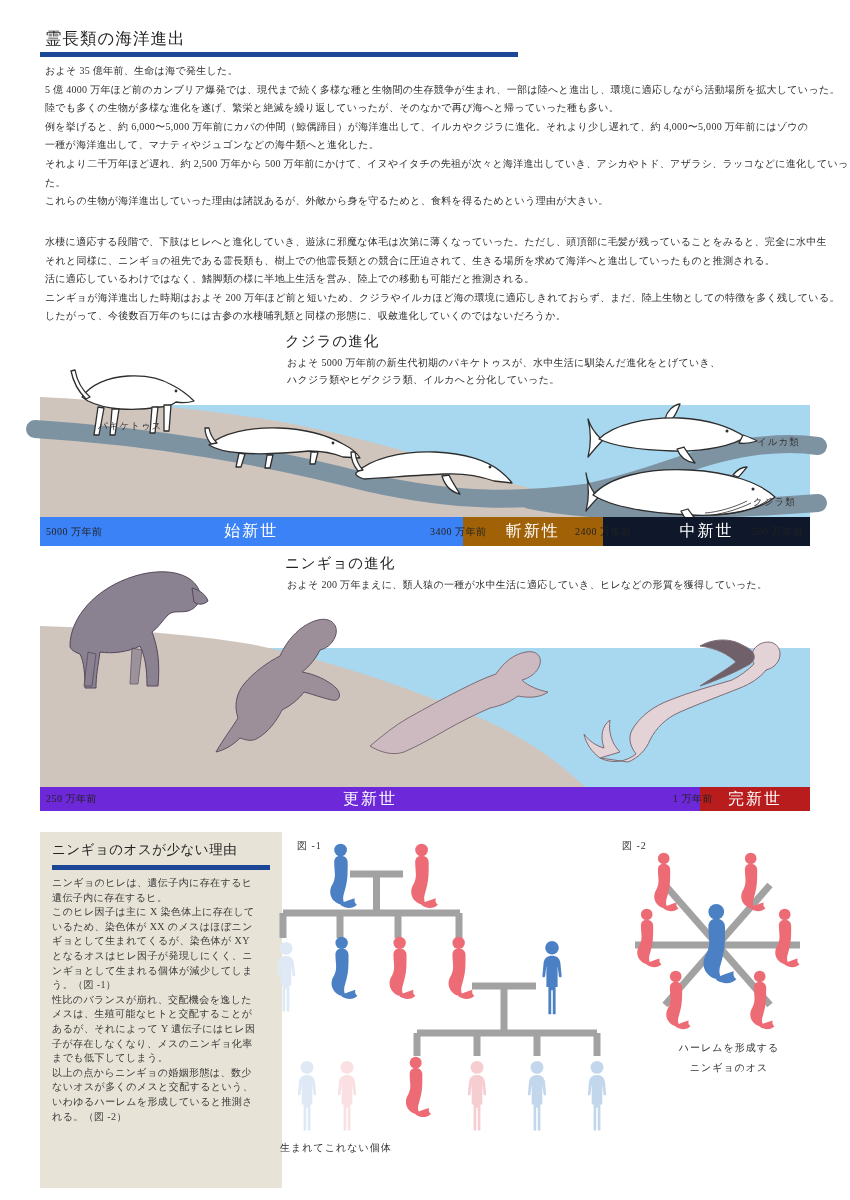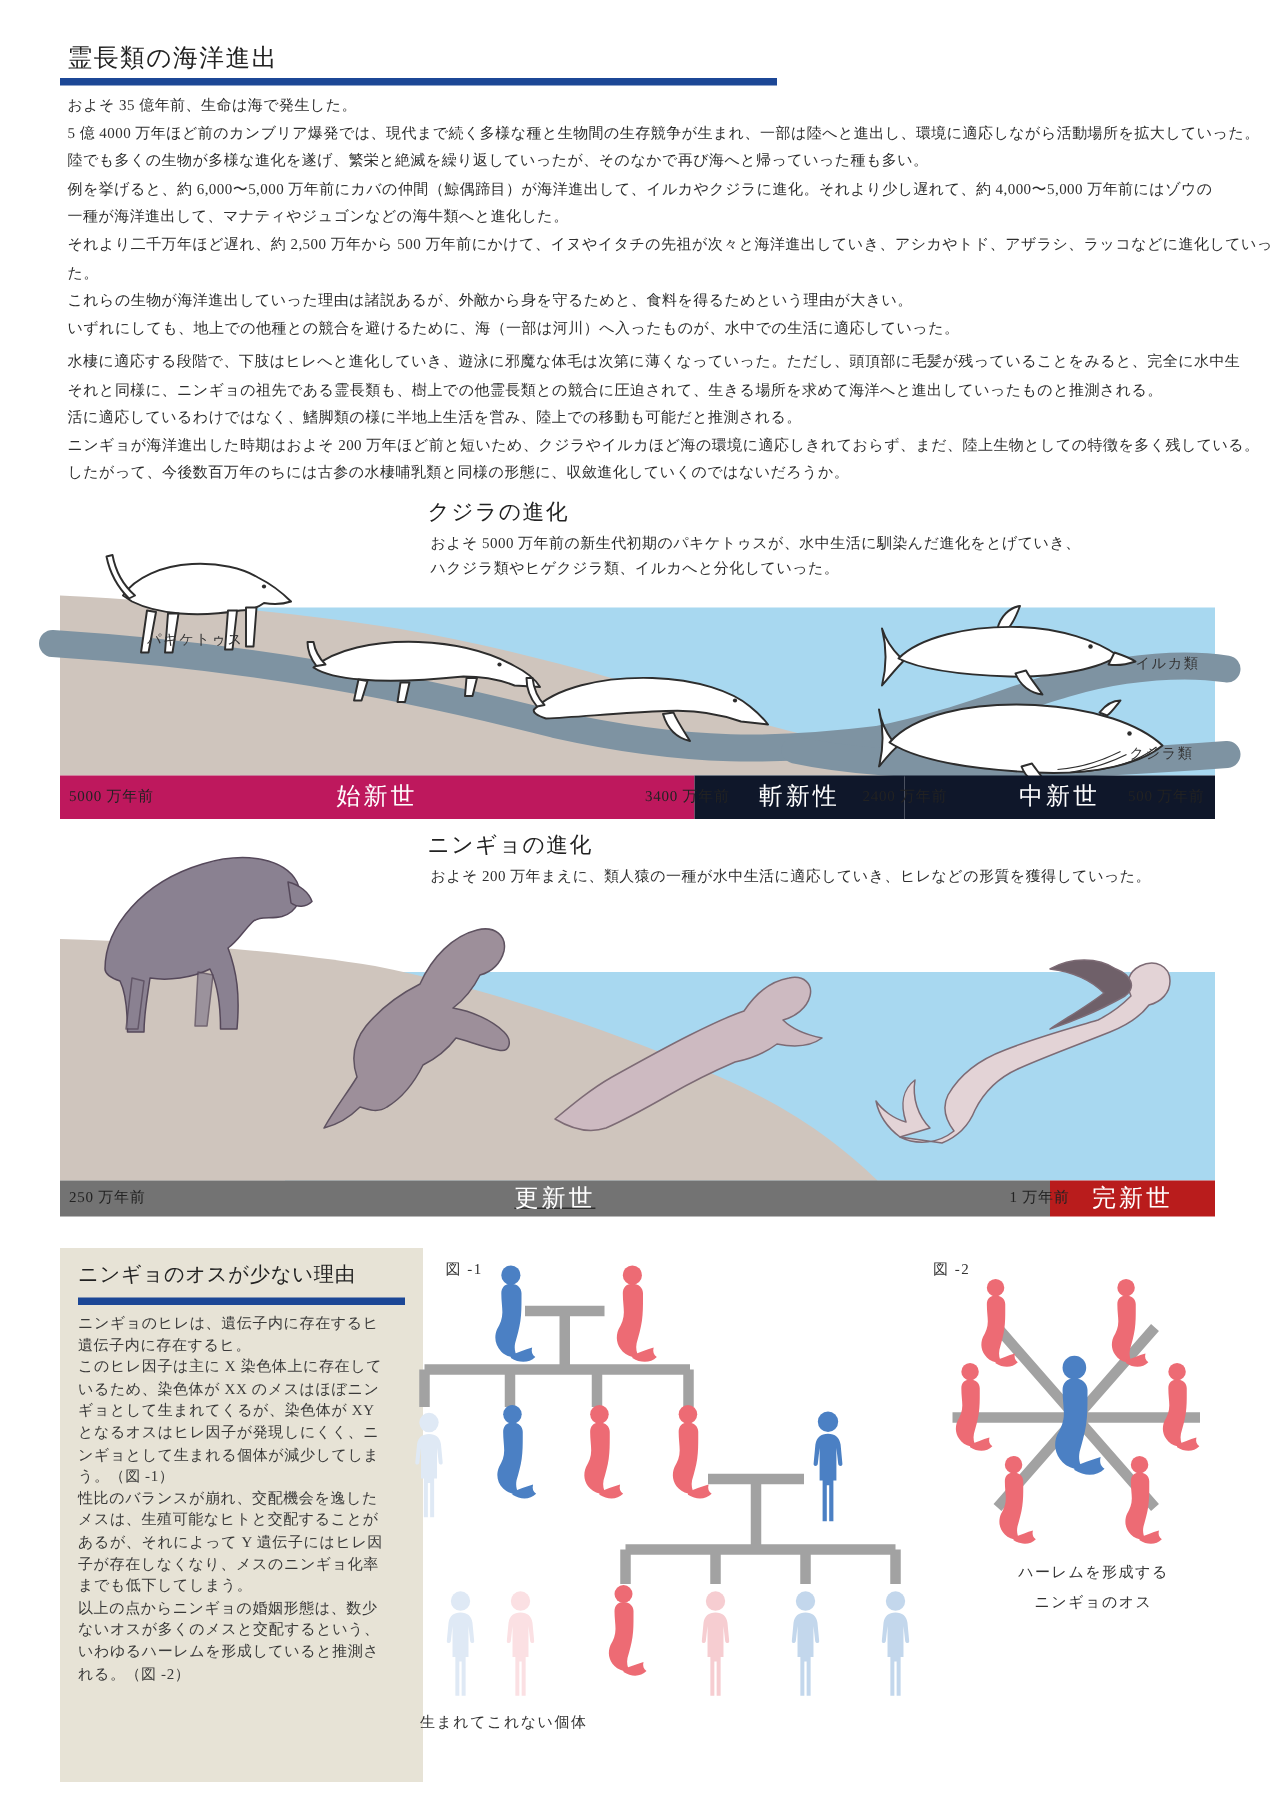--- a/index.html
+++ b/index.html
@@ -58,21 +58,20 @@
 
   <div class="abs tblock" id="intro">
       <div class="tline">およそ 35 億年前、生命は海で発生した。</div>
       <div class="tline">5 億 4000 万年ほど前のカンブリア爆発では、現代まで続く多様な種と生物間の生存競争が生まれ、一部は陸へと進出し、環境に適応しながら活動場所を拡大していった。</div>
       <div class="tline">陸でも多くの生物が多様な進化を遂げ、繁栄と絶滅を繰り返していったが、そのなかで再び海へと帰っていった種も多い。</div>
       <div class="tline">例を挙げると、約 6,000〜5,000 万年前にカバの仲間（鯨偶蹄目）が海洋進出して、イルカやクジラに進化。それより少し遅れて、約 4,000〜5,000 万年前にはゾウの</div>
       <div class="tline">一種が海洋進出して、マナティやジュゴンなどの海牛類へと進化した。</div>
       <div class="tline">それより二千万年ほど遅れ、約 2,500 万年から 500 万年前にかけて、イヌやイタチの先祖が次々と海洋進出していき、アシカやトド、アザラシ、ラッコなどに進化していっ</div>
       <div class="tline">た。</div>
       <div class="tline">これらの生物が海洋進出していった理由は諸説あるが、外敵から身を守るためと、食料を得るためという理由が大きい。</div>
-      <div class="tline">いずれにしても、地上での他種との競合を避けるために、海（一部は河川）へ入ったものが、水中での生活に適応していった。</div>
     </div>
   <div class="abs tblock" id="intro2">
       <div class="tline">水棲に適応する段階で、下肢はヒレへと進化していき、遊泳に邪魔な体毛は次第に薄くなっていった。ただし、頭頂部に毛髪が残っていることをみると、完全に水中生</div>
       <div class="tline">それと同様に、ニンギョの祖先である霊長類も、樹上での他霊長類との競合に圧迫されて、生きる場所を求めて海洋へと進出していったものと推測される。</div>
       <div class="tline">活に適応しているわけではなく、鰭脚類の様に半地上生活を営み、陸上での移動も可能だと推測される。</div>
       <div class="tline">ニンギョが海洋進出した時期はおよそ 200 万年ほど前と短いため、クジラやイルカほど海の環境に適応しきれておらず、まだ、陸上生物としての特徴を多く残している。</div>
       <div class="tline">したがって、今後数百万年のちには古参の水棲哺乳類と同様の形態に、収斂進化していくのではないだろうか。</div>
     </div>
 
   <div class="abs sec-head" style="left:285px;top:332px;">クジラの進化</div>
@@ -135,24 +134,24 @@
   </svg>
   <div class="abs calloutlbl" style="left:98px;top:420px;">パキケトゥス</div>
   <div class="abs calloutlbl" style="left:757px;top:436px;">イルカ類</div>
   <div class="abs calloutlbl" style="left:753px;top:496px;">クジラ類</div>
 
   <div class="abs timeline" id="whale-bar">
     <div class="marker wm1">5000 万年前</div>
     <div class="marker wm2">3400 万年前</div>
     <div class="marker wm3">2400 万年前</div>
     <div class="marker wm4">500 万年前</div>
-  <div class="period" style="width: 54.9%; background: #be185d;">
+  <div class="period" style="width: 54.9%; background: #3b82f6;">
         <span class="period-label">始新世</span>
       </div>
-      <div class="period" style="width: 18.2%; background: #0f172a;">
+      <div class="period" style="width: 18.2%; background: #a16207;">
         <span class="period-label">斬新性</span>
       </div>
       <div class="period" style="width: 26.9%; background: #0f172a;">
         <span class="period-label">中新世</span>
       </div>
     </div>
 
   <div class="abs sec-head" style="left:285px;top:554px;">ニンギョの進化</div>
   <div class="abs sec-desc" style="left:287px;top:576px;">
       <div class="tline">およそ 200 万年まえに、類人猿の一種が水中生活に適応していき、ヒレなどの形質を獲得していった。</div>
@@ -180,21 +179,21 @@
     <g stroke="#7d6b75" stroke-width="1" stroke-linejoin="round">
       <path fill="#e3d3d6" d="M560,140 C572,146 586,144 596,136 C590,128 588,120 592,112 C600,98 614,88 630,82 C650,74 672,68 692,62 C700,58 708,52 714,46 C710,38 712,30 720,26 C730,21 740,26 740,36 C740,44 734,50 726,52 C720,60 710,66 700,70 C680,78 658,86 640,94 C626,100 616,110 610,122 C606,132 598,140 588,144 Z"></path>
       <path fill="#e3d3d6" d="M560,140 C552,134 546,126 544,116 C548,122 556,128 564,130 C560,118 562,108 570,102 C568,114 572,126 580,134 Z"></path>
       <path fill="#6f6069" d="M704,28 C692,20 674,20 660,28 C676,30 688,36 696,44 C686,52 672,60 660,68 C678,62 696,54 710,46 C718,40 714,32 704,28 Z"></path>
     </g>
   </svg>
 
   <div class="abs timeline" id="mermaid-bar">
     <div class="marker mm1">250 万年前</div>
     <div class="marker mm2">1 万年前</div>
-  <div class="period" style="width: 85.7%; background: #737373; text-decoration: underline;">
+  <div class="period" style="width: 85.7%; background: #6d28d9;">
         <span class="period-label">更新世</span>
       </div>
       <div class="period" style="width: 14.3%; background: #b91c1c;">
         <span class="period-label">完新世</span>
       </div>
     </div>
 
   <div class="abs" id="side-box">
     <div class="box-head">ニンギョのオスが少ない理由</div>
     <div class="box-bar"></div>

